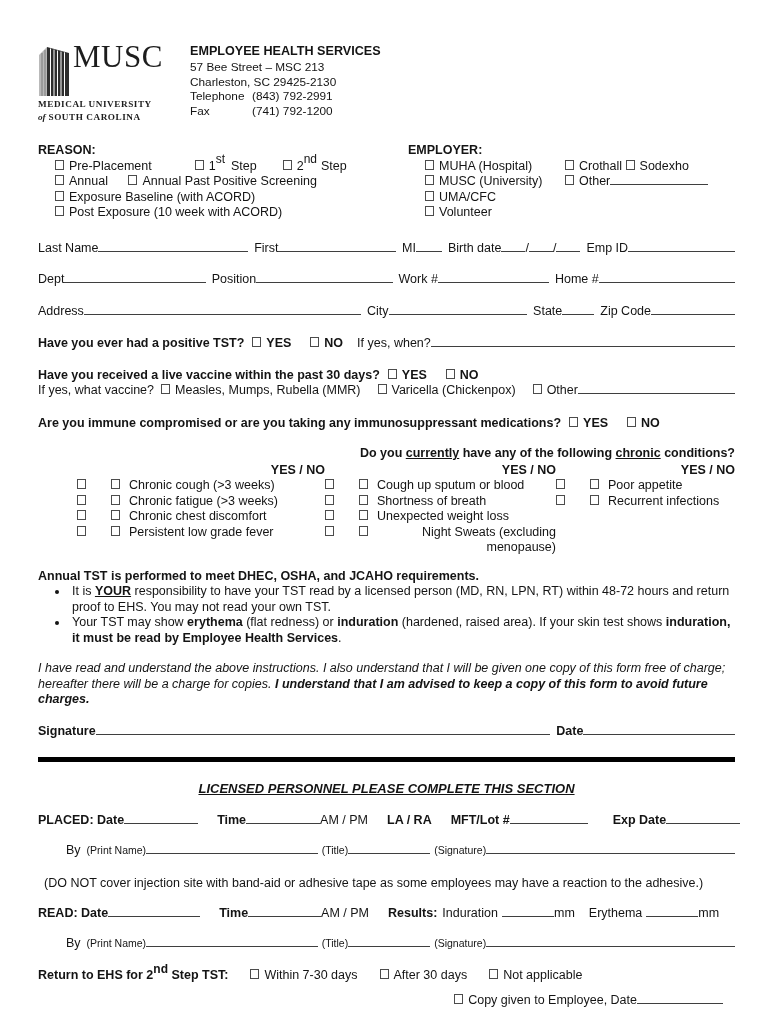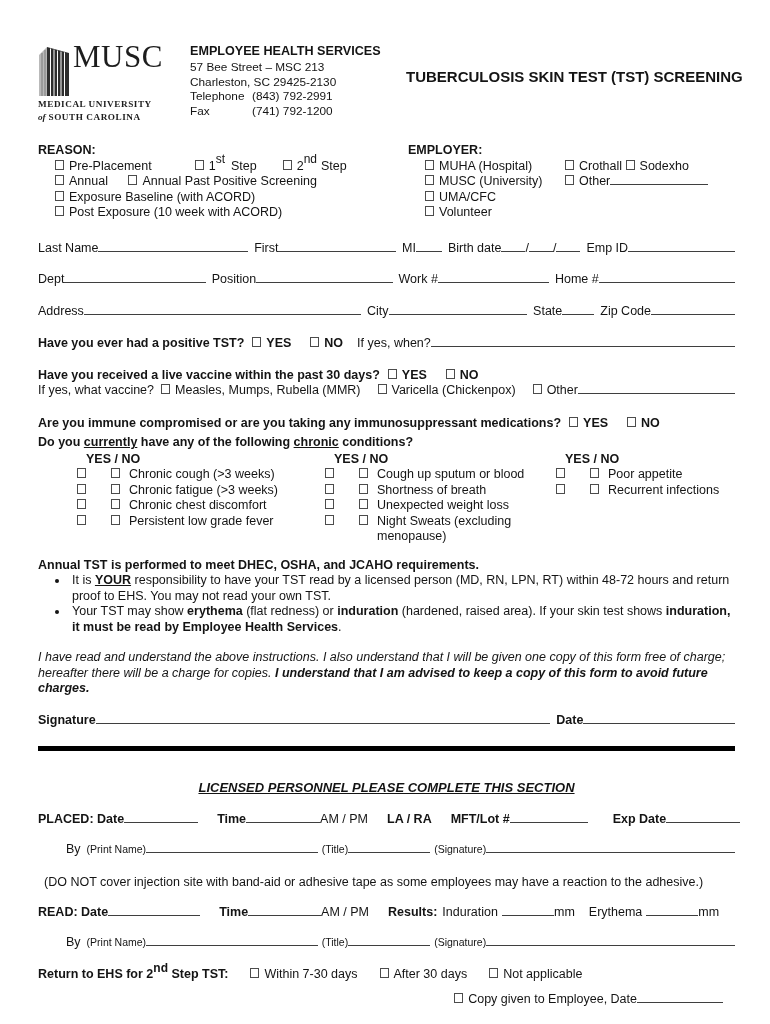--- a/index.html
+++ b/index.html
@@ -51,21 +51,21 @@
   .ch-row{display:flex;align-items:baseline;}
   .ch-row .cb1{margin-right:25px;}
   .ch-row .cb2{margin-right:9px;}
   
   .bullets{margin:0 0 0 14px;padding-left:17px;list-style:disc;}
   .bullets li{margin:0;padding-left:3px;}
   
   .ack{font-style:italic;margin-top:15px;}
   
   .bar{height:5px;background:#000;margin-top:18px;}
-  .lic-h{text-align:center;margin-top:29px;font-size:13px;}
+  .lic-h{text-align:center;margin-top:19px;font-size:13px;}
   .lic-h span{font-weight:bold;font-style:italic;text-decoration:underline;}
   .byrow{margin-left:28px;}
 </style>
 </head>
 <body>
 
 <div class="page">
 
   <div class="header">
     <div class="logo">
@@ -97,21 +97,20 @@
       <div>Charleston, SC 29425-2130</div>
       <div class="contact-row">
         <span class="contact-label">Telephone</span>
         <span>(843) 792-2991</span>
       </div>
       <div class="contact-row">
         <span class="contact-label">Fax</span>
         <span>(741) 792-1200</span>
       </div>
     </div>
-    <div class="form-title">TUBERCULOSIS SKIN TEST (TST) SCREENING</div>
   </div>
 
   <div class="re-wrap">
     <div class="reason-col">
       <div class="sec-h">REASON:</div>
       <div class="opt-row row">
         <span class="ck">
             <span class="cb"></span>
             <span>Pre-Placement</span>
           </span>
@@ -269,21 +268,21 @@
     <span class="ck" style="margin-left:8px;">
         <span class="cb"></span>
         <span class="b">YES</span>
       </span>
     <span class="ck" style="margin-left:19px;">
         <span class="cb"></span>
         <span class="b">NO</span>
       </span>
   </div>
 
-  <div style="margin-top:4px;">
+  <div style="margin-top:15px;text-align:right;">
     <div class="b"><span>Do you </span><span class="u">currently</span><span> have any of the following </span><span class="u">chronic</span><span> conditions?</span></div>
     <div class="chronic-cols">
       <div class="ch-c1">
         <div class="ch-h">YES / NO</div>
         <div class="ch-row">
             <span class="cb cb1"></span>
             <span class="cb cb2"></span>
             <span>Chronic cough (&gt;3 weeks)</span>
           </div>
         <div class="ch-row">

